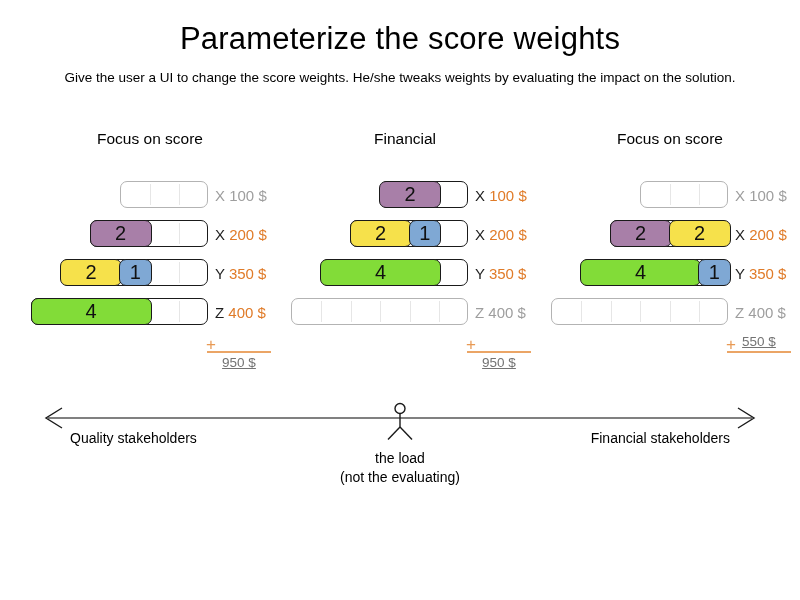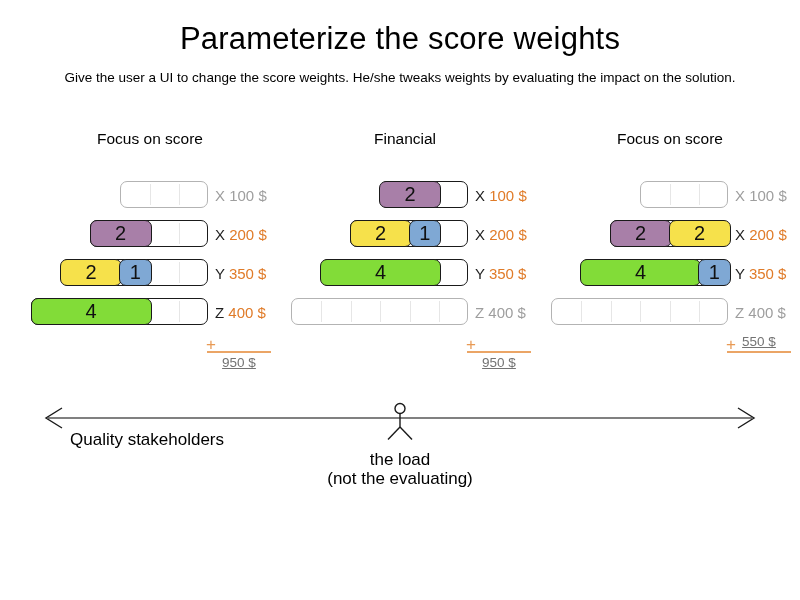--- a/index.html
+++ b/index.html
@@ -31,21 +31,21 @@
   }
   .row-label { position:absolute; transform:translateY(-50%); font-size:15px; white-space:nowrap; }
   .row-label .var   { color:#1f1f1f; }
   .row-label .price { color:#e07b28; }
   .row-label.muted .var, .row-label.muted .price { color:#9e9e9e; }
   .sum-plus  { position:absolute; font-size:17px; color:#e89а55; }
   .sum-plus  { color:#e89a55; }
   .sum-line  { position:absolute; height:0; border-top:2px solid #eba566; }
   .sum-total { position:absolute; text-align:center; font-size:13.5px; color:#737373;text-decoration:underline; }
   .axis-svg { position:absolute; left:0; top:395px; }
-  .axis-label { position:absolute; font-size:17px; white-space:nowrap; }
+  .axis-label { position:absolute; font-size:14px; white-space:nowrap; }
   .axis-label.center { transform:translateX(-50%); }
 </style>
 </head>
 <body>
 
 <div class="canvas">
   <div class="title">Parameterize the score weights</div>
   <div class="subtitle">Give the user a UI to change the score weights. He/she tweaks weights by evaluating the impact on the solution.</div>
 
   <div id="panels">
@@ -183,15 +183,16 @@
     <polyline points="738,13 754,23 738,33" fill="none" stroke="#1a1a1a" stroke-width="1.4"></polyline>
     <g>
       <circle cx="400" cy="13.5" r="5" fill="#ffffff" stroke="#1a1a1a" stroke-width="1.4"></circle>
       <line x1="400" y1="18.5" x2="400" y2="32" stroke="#1a1a1a" stroke-width="1.4"></line>
       <line x1="400" y1="32" x2="388" y2="44.5" stroke="#1a1a1a" stroke-width="1.4"></line>
       <line x1="400" y1="32" x2="412" y2="44.5" stroke="#1a1a1a" stroke-width="1.4"></line>
     </g>
   </svg>
 
   <div class="axis-label" style="left:70px; top:430px;">Quality stakeholders</div>
+  <div class="axis-label" style="right:70px; top:430px;">Financial stakeholders</div>
   <div class="axis-label center" style="left:400px; top:450px;">the load</div>
   <div class="axis-label center" style="left:400px; top:469px;">(not the evaluating)</div>
 </div>
 
 </body></html>

